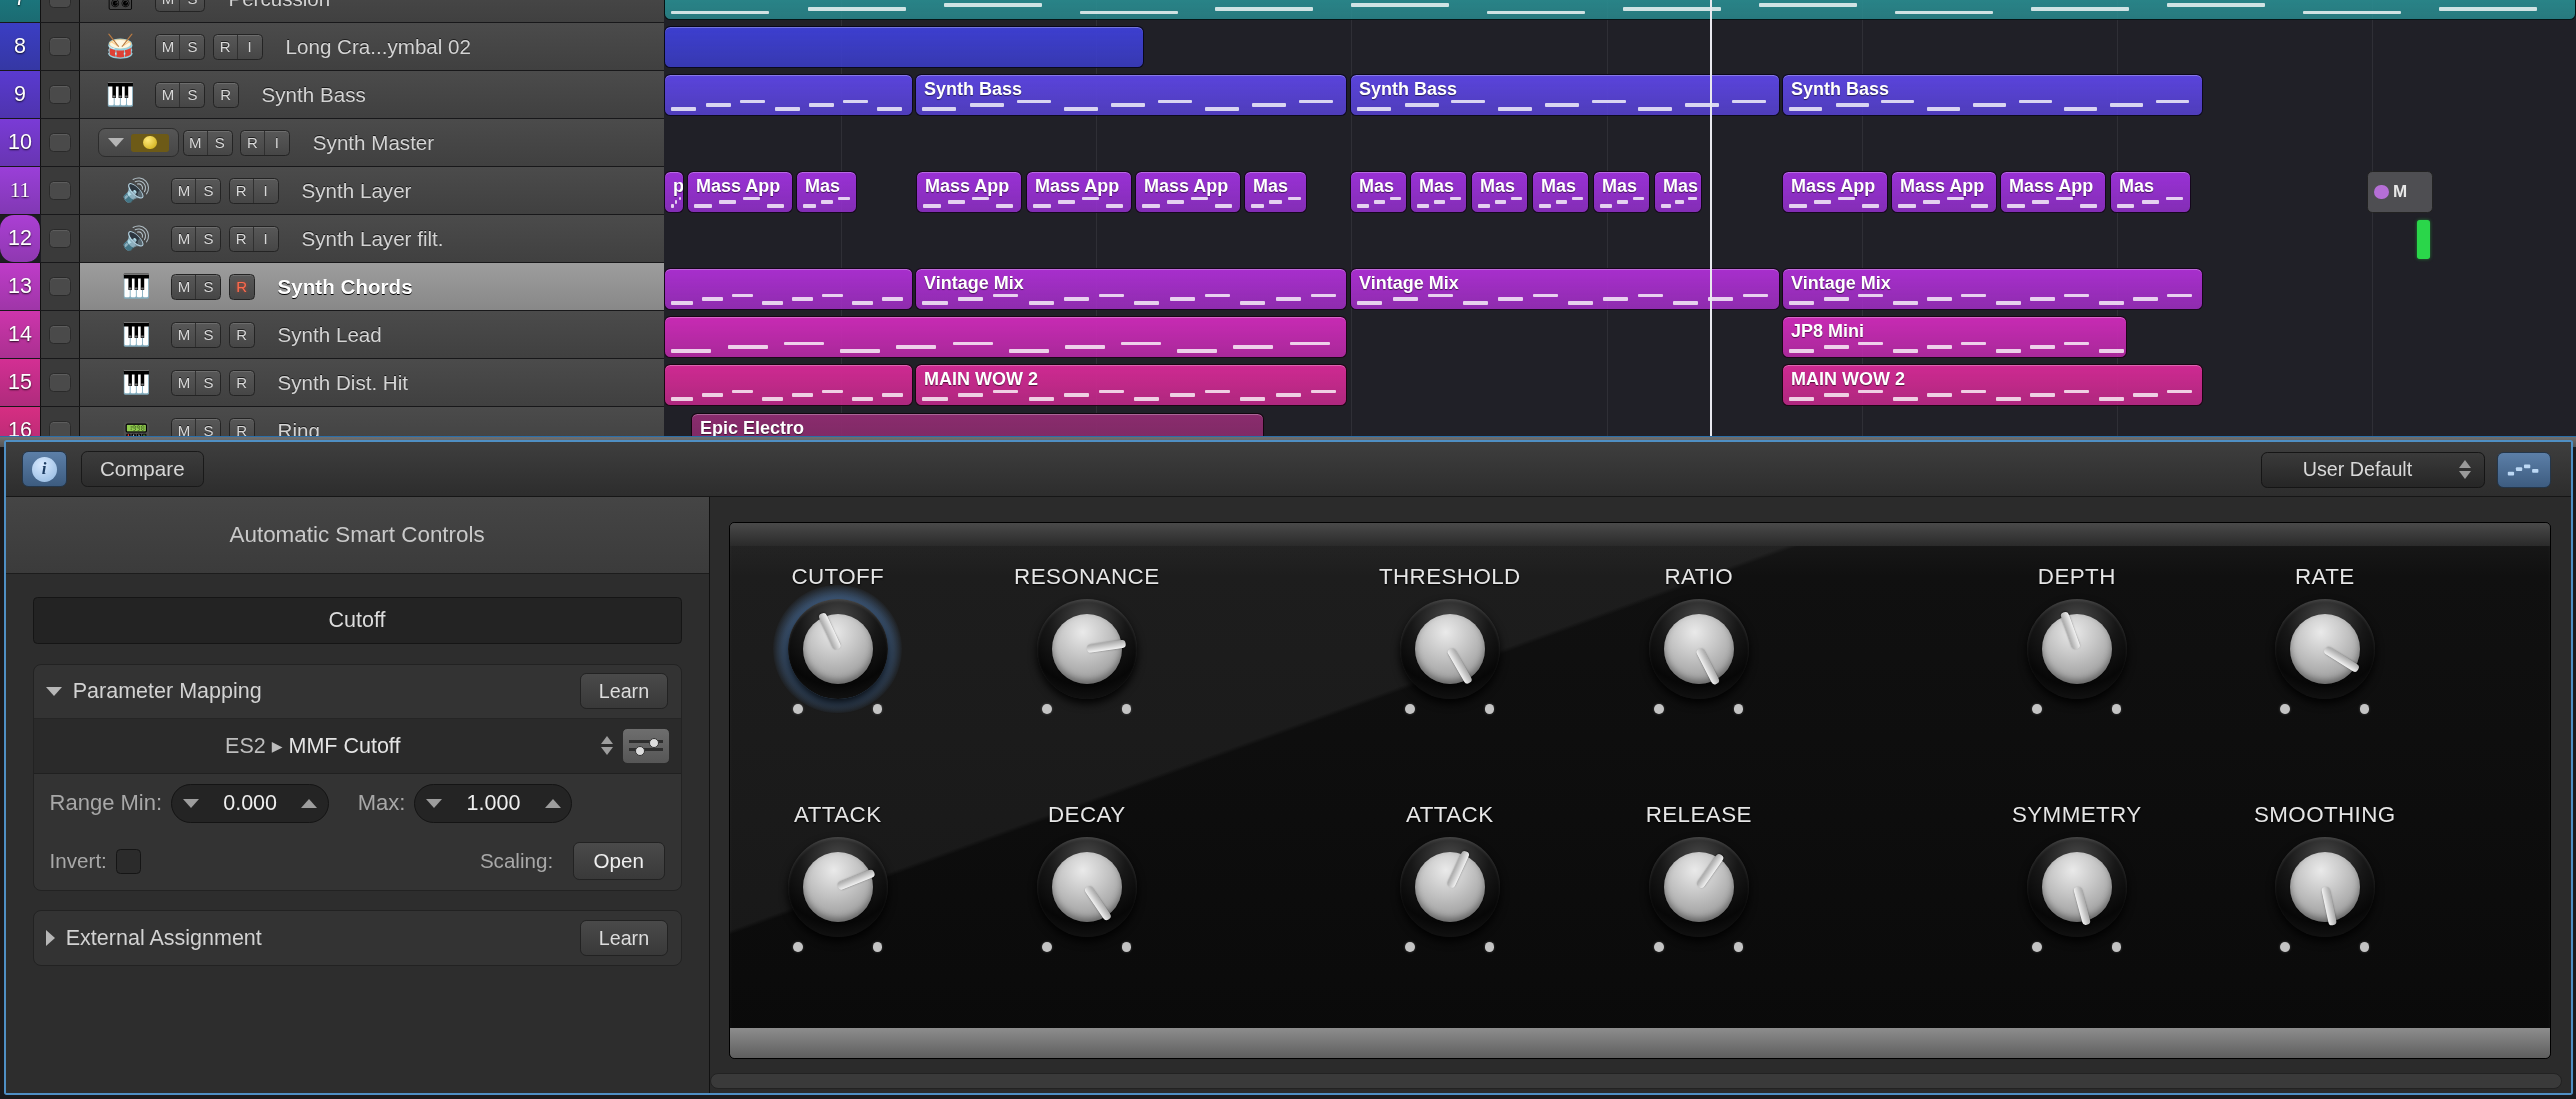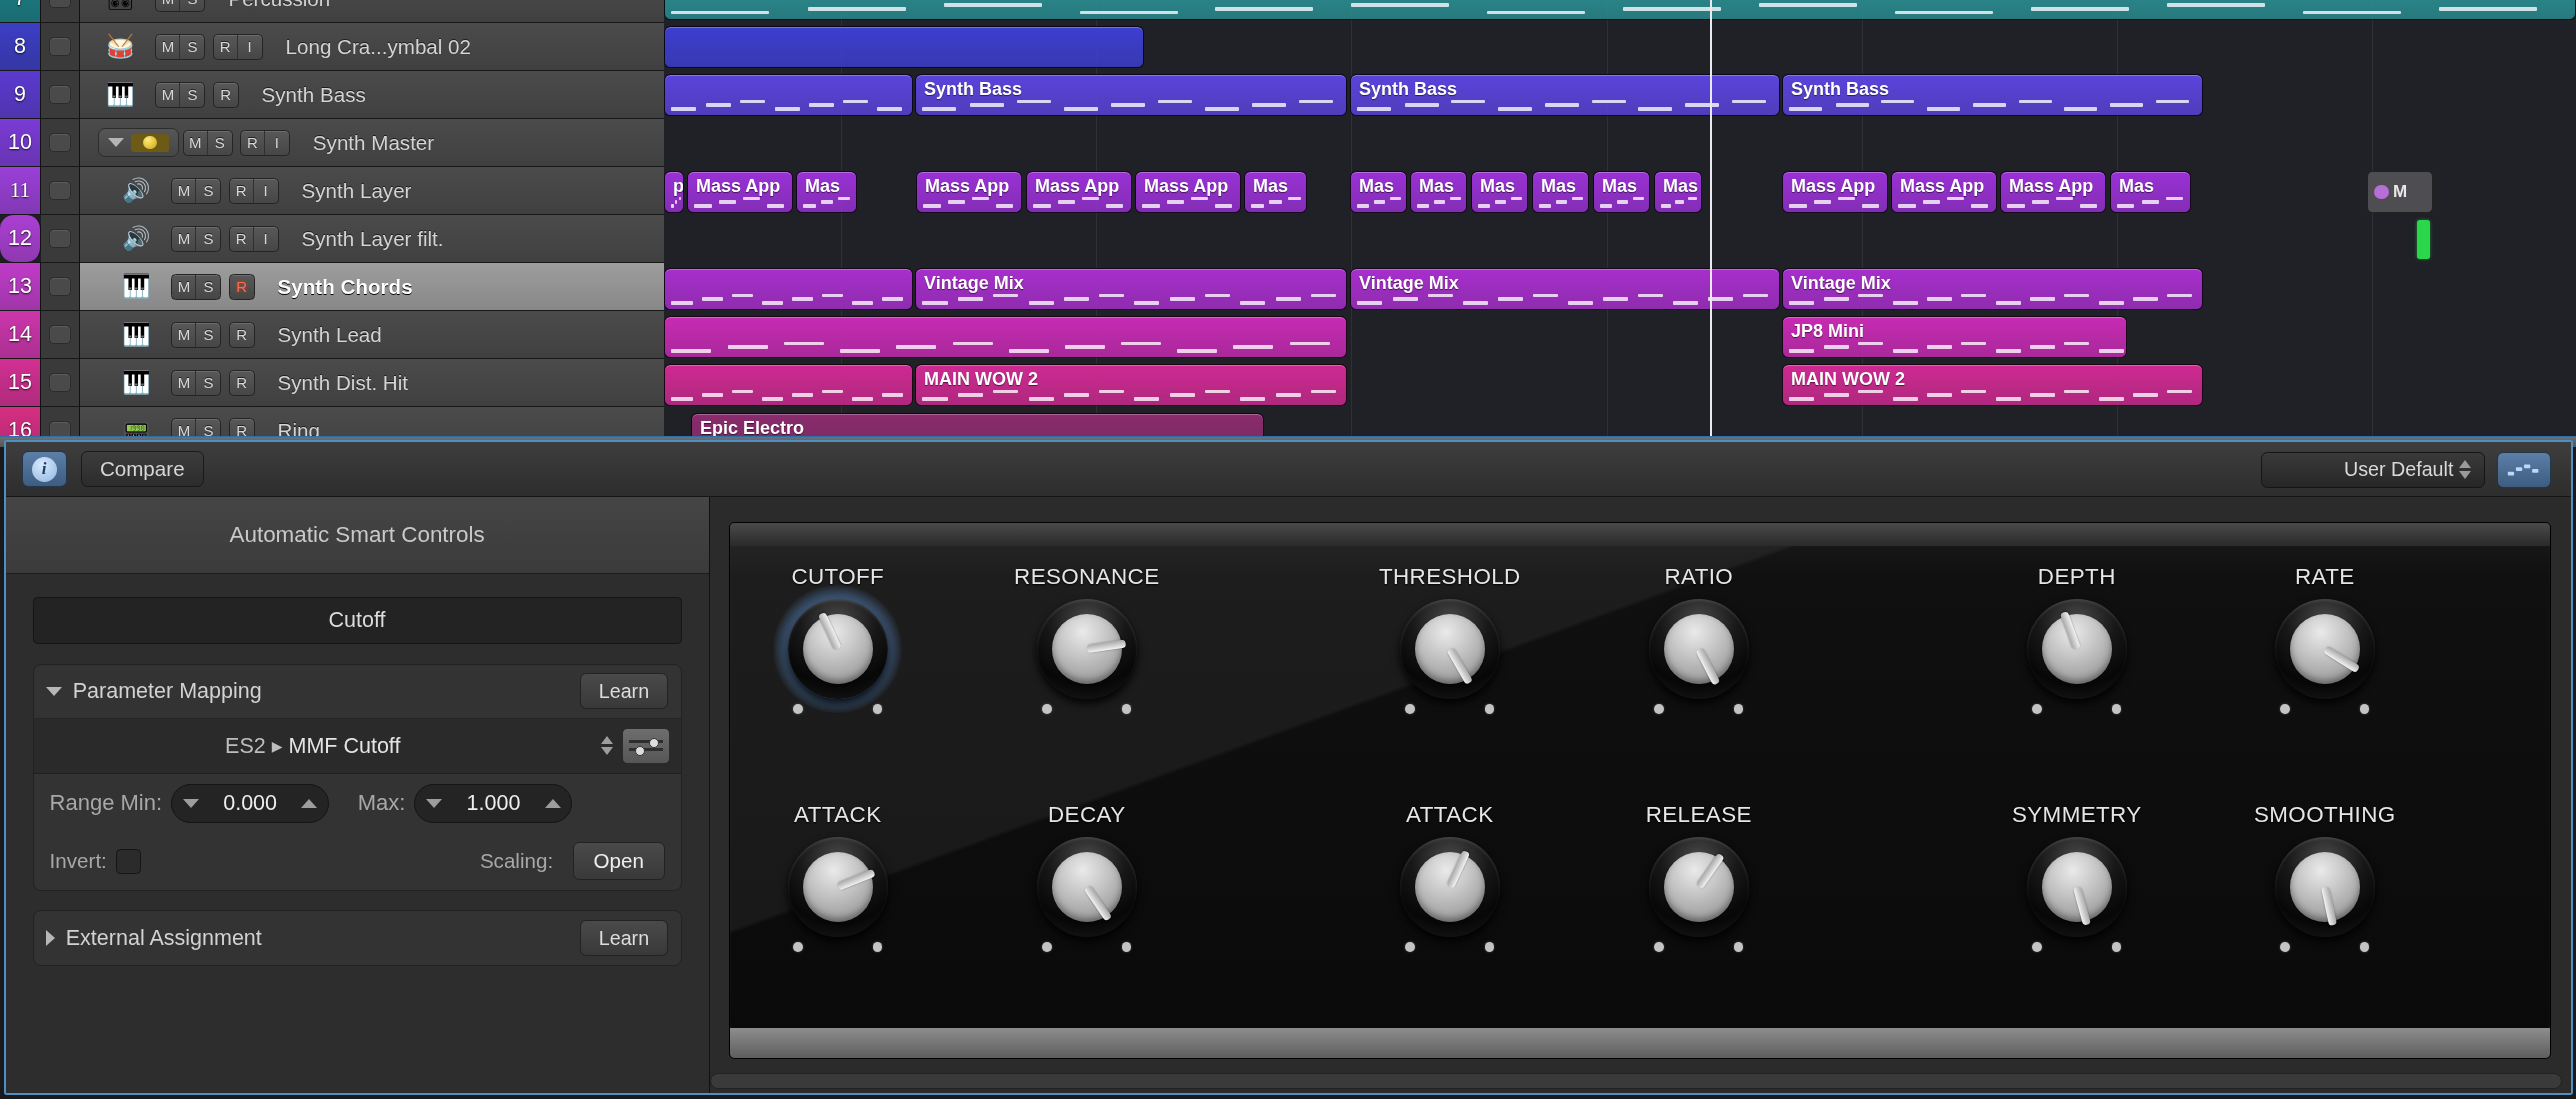--- a/index.html
+++ b/index.html
@@ -87,21 +87,21 @@
   .infobtn i { width:25px;height:25px;border-radius:50%;
      background:radial-gradient(circle at 40% 30%,#d8e9ff,#8fb6de);
      color:#1e3d63; font-style:italic; font-weight:bold; font-size:17px;
      display:flex;align-items:center;justify-content:center; font-family:"Liberation Serif",serif; }
   .cmpbtn { margin-left:14.3px; height:36px; padding:0 18px; border-radius:6.3px;
      background:linear-gradient(to bottom,#3c3c3c,#2c2c2c); border:0.9px solid #191919;
      color:#d6d6d6; font-size:20.6px; display:flex; align-items:center; }
   .presetsel { position:absolute; right:86px; top:9.8px; width:224px; height:36px;
      border-radius:6.3px; background:linear-gradient(to bottom,#3a3a3a,#262626);
      border:0.9px solid #151515; display:flex; align-items:center; }
-  .presetsel span { flex:1; text-align:right; color:#d9d9d9; font-size:19.7px; }
+  .presetsel span { flex:1; text-align:center; color:#d9d9d9; font-size:19.7px; }
   .stepper { width:23px; display:flex; flex-direction:column; align-items:center;
      justify-content:center; gap:2.7px; margin-right:7.2px; }
   .stepper u { display:block; width:0;height:0;border-left:6.3px solid transparent;
      border-right:6.3px solid transparent; }
   .stepper .up { border-bottom:8px solid #9a9a9a; }
   .stepper .dn { border-top:8px solid #9a9a9a; }
   .viewbtn { position:absolute; right:19.7px; top:9.8px; width:54px; height:36px; border-radius:6.3px;
      background:linear-gradient(to bottom,#5c7fa8,#3d5c80); border:0.9px solid #24364a;
      display:flex; align-items:center; justify-content:center; }
 

